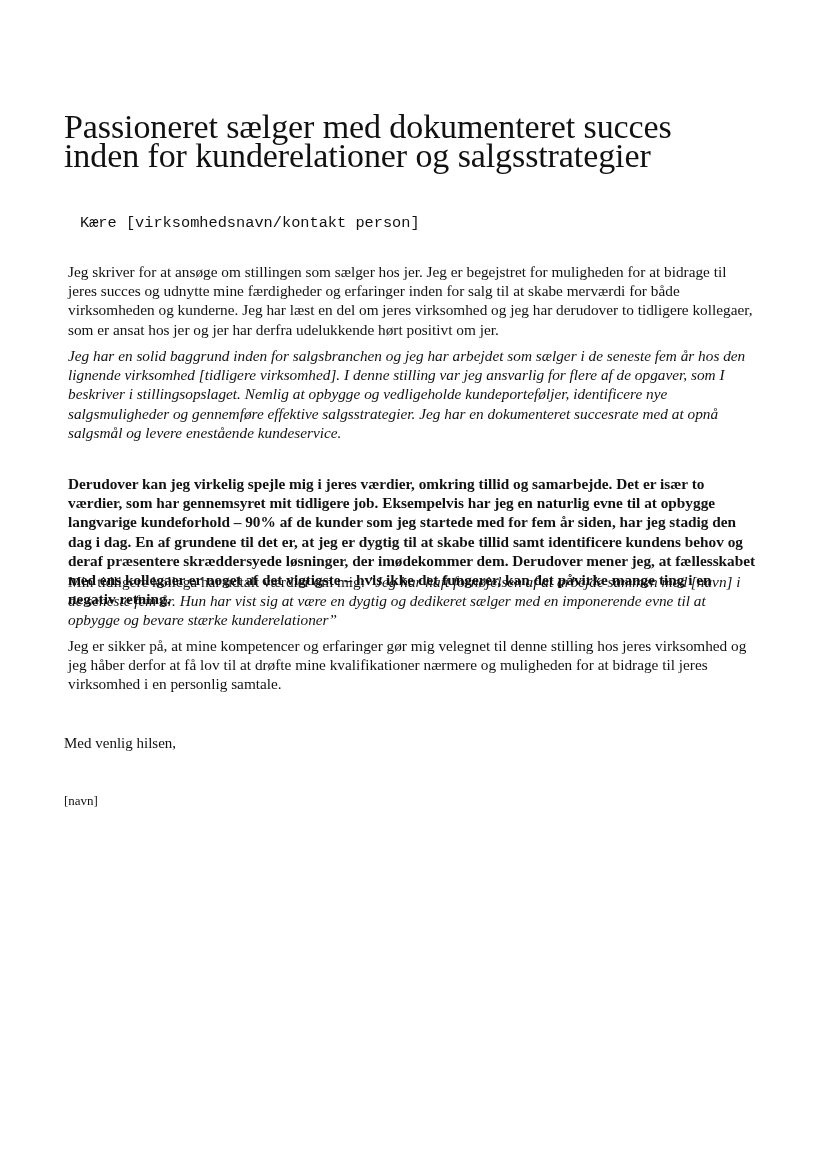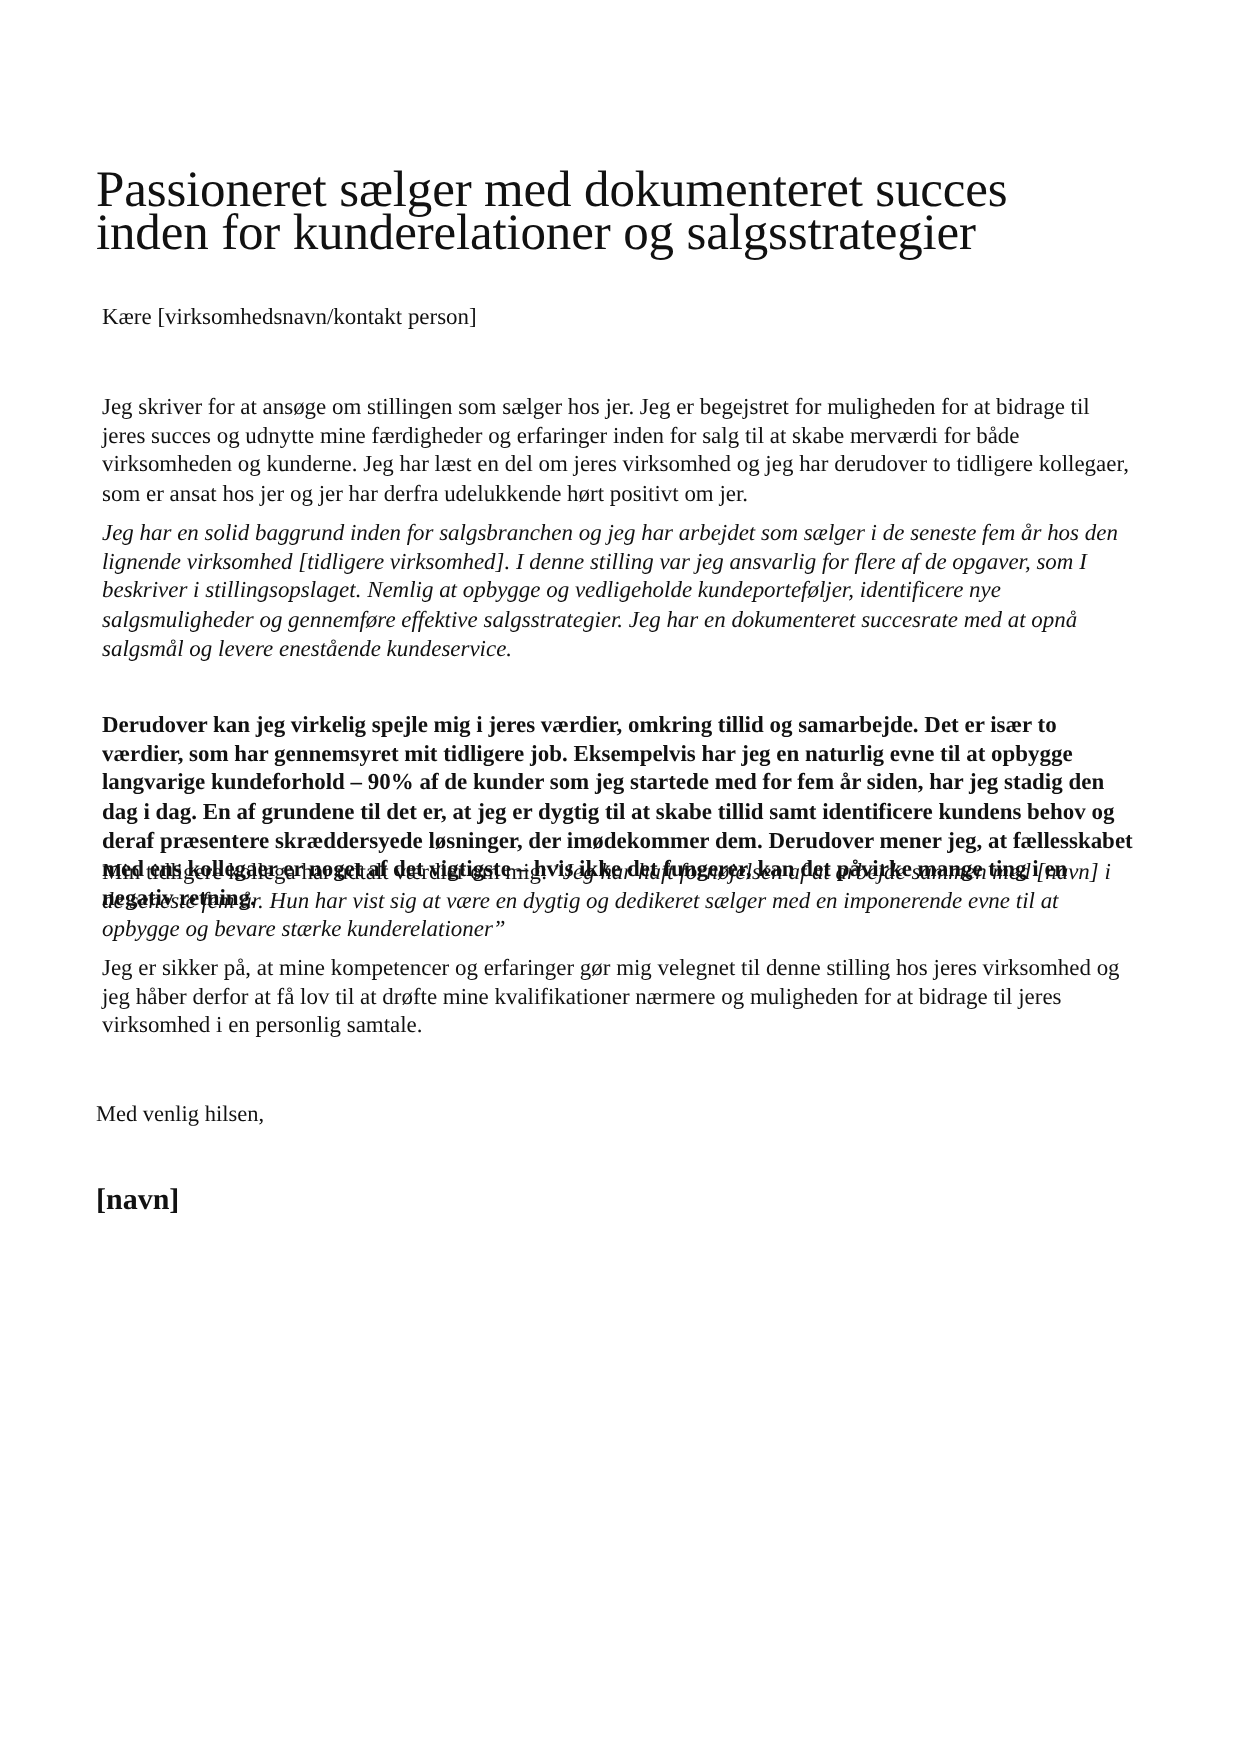--- a/index.html
+++ b/index.html
@@ -31,21 +31,22 @@
       font-weight: normal;
       margin: 0;
       letter-spacing: -0.1px;
     }
     .greeting {
       position: absolute;
       top: 198px;
       left: 0;
       font-size: 15.3px;
       line-height: 19px;
-      margin: 4px;
+      margin: 16px;
+      font-family: Liberation Mono, monospace;
     }
     .para {
       position: absolute;
       left: 0;
       width: 690px;
       font-size: 15.3px;
       line-height: 19.2px;
       margin: 4px;
     }
     .p1 { top: 258px; }
@@ -59,24 +60,23 @@
       top: 734px;
       left: 0;
       font-size: 15px;
       line-height: 19px;
       margin: 0;
     }
     .signature {
       position: absolute;
       top: 791px;
       left: 0;
-      font-size: 20px;
+      font-size: 13px;
       line-height: 19px;
       margin: 0;
-      font-weight: bold;
     }
   </style>
 </head>
 <body>
 
 <div class="page">
   <h1 class="title">Passioneret sælger med dokumenteret succes inden for kunderelationer og salgsstrategier</h1>
 
   <p class="greeting">Kære [virksomhedsnavn/kontakt person]</p>
 

